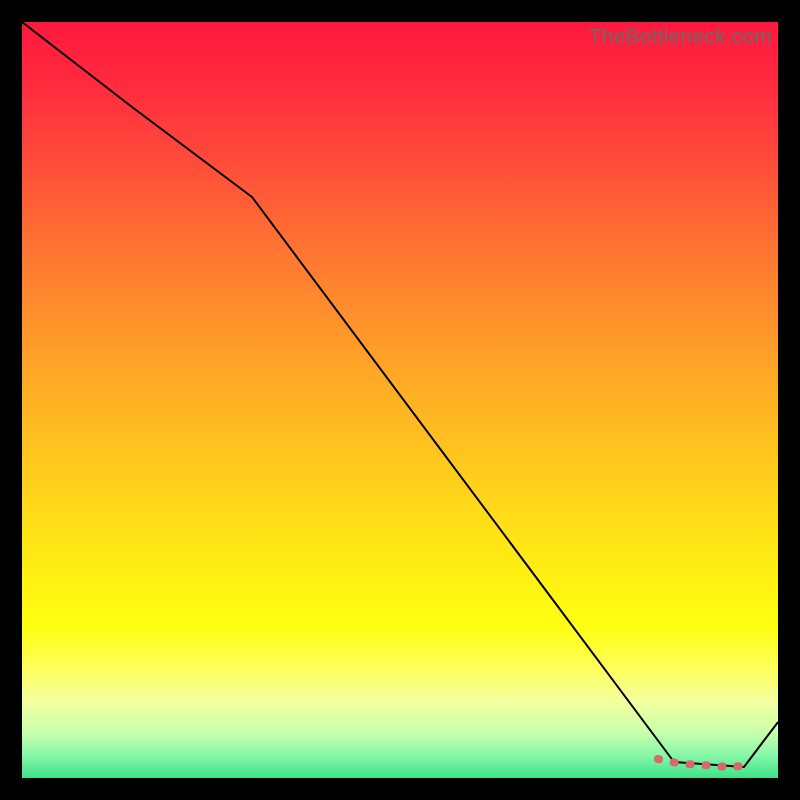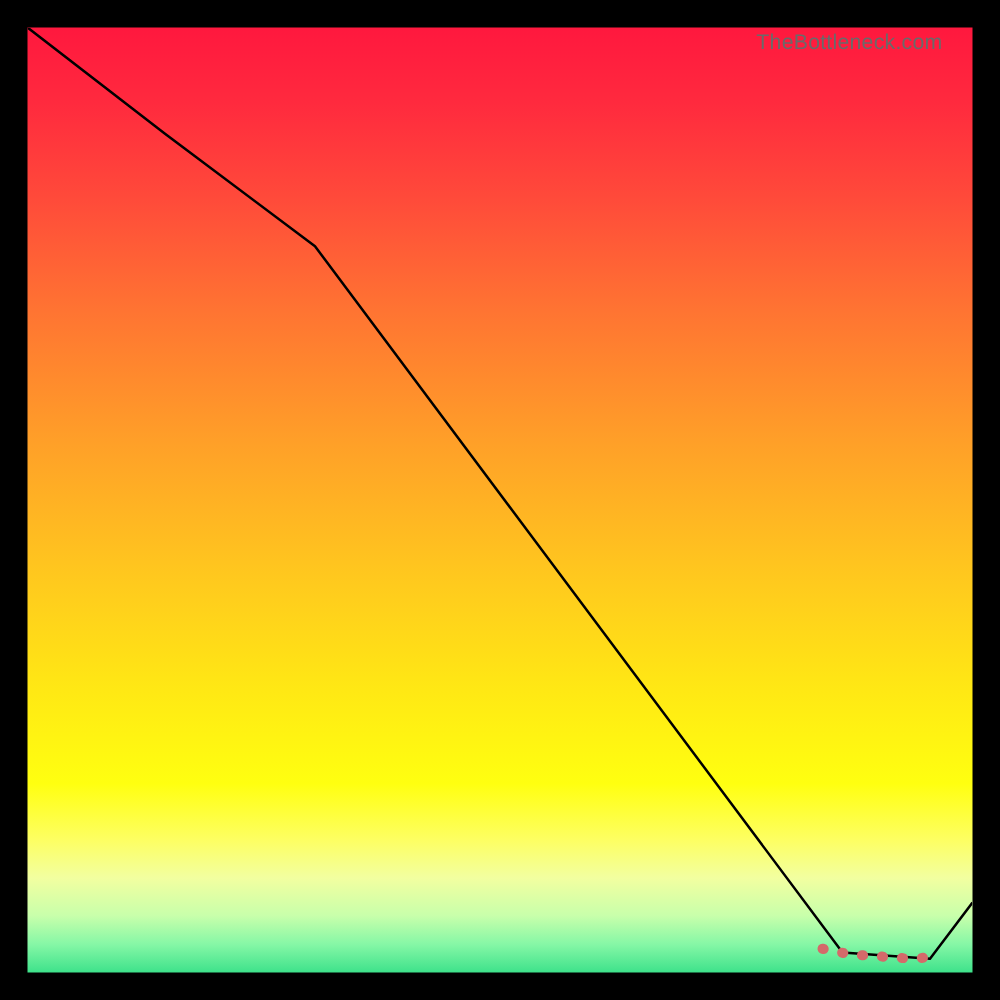--- a/index.html
+++ b/index.html
@@ -36,23 +36,23 @@
       #fdff63 86%,
       #f2ffa0 90%,
       #c8ffab 94%,
       #86f7a6 97%,
       #3ee28b 100%
     );
   }
   .watermark {
     position: absolute;
     top: 2px;
-    right: 24px;
+    right: 6px;
     color: #6a6a6a;
-    font-size: 17px;
+    font-size: 21px;
     font-weight: 400;
     letter-spacing: 0.2px;
     user-select: none;
   }
   svg.overlay {
     position: absolute;
     left: 0; top: 0;
     width: 756px; height: 756px;
   }
   .curve {

